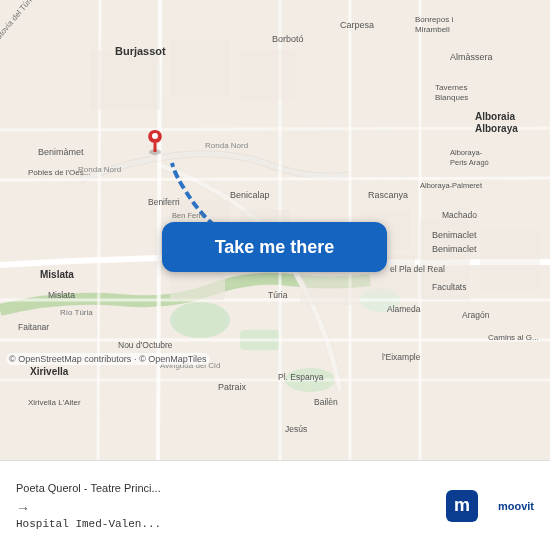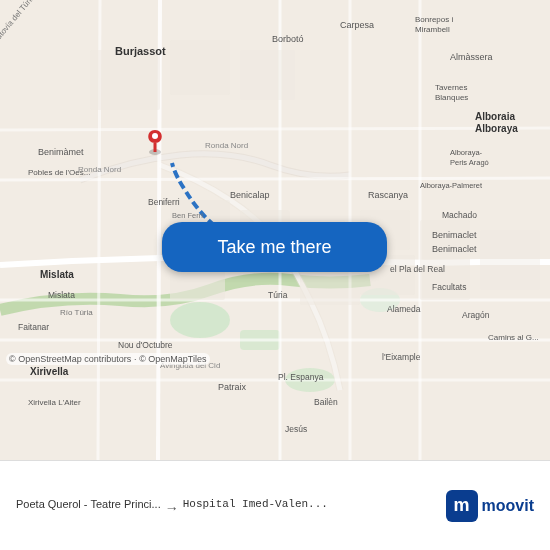--- a/index.html
+++ b/index.html
@@ -37,21 +37,21 @@
       display: flex;
       align-items: center;
       padding: 0 16px;
       border-top: 1px solid #ddd;
       gap: 12px;
     }
 
     #route-info {
       flex: 1;
       display: flex;
-      flex-direction: row;
+      flex-direction: column;
       gap: 4px;
     }
 
     #origin-text {
       font-size: 11px;
       color: #333;
       font-weight: 500;
     }
 
     #arrow-icon {
@@ -80,38 +80,39 @@
       border-radius: 6px;
       display: flex;
       align-items: center;
       justify-content: center;
       color: white;
       font-size: 18px;
       font-weight: bold;
     }
 
     #moovit-text {
-      font-size: 16px;
+      font-size: 11px;
       font-weight: bold;
       color: #0a3d8f;
+      margin-left: 16px;
     }
 
     
     #take-me-there-btn {
       position: absolute;
       top: 222px;
       left: 162px;
       width: 225px;
       height: 50px;
       background: #1565c0;
       border: none;
-      border-radius: 20px;
+      border-radius: 12px;
       color: white;
       font-size: 18px;
-      font-weight: normal;
+      font-weight: bold;
       cursor: pointer;
       z-index: 100;
       display: flex;
       align-items: center;
       justify-content: center;
       box-shadow: 0 2px 8px rgba(0,0,0,0.3);
     }
 
     
     #copyright {

